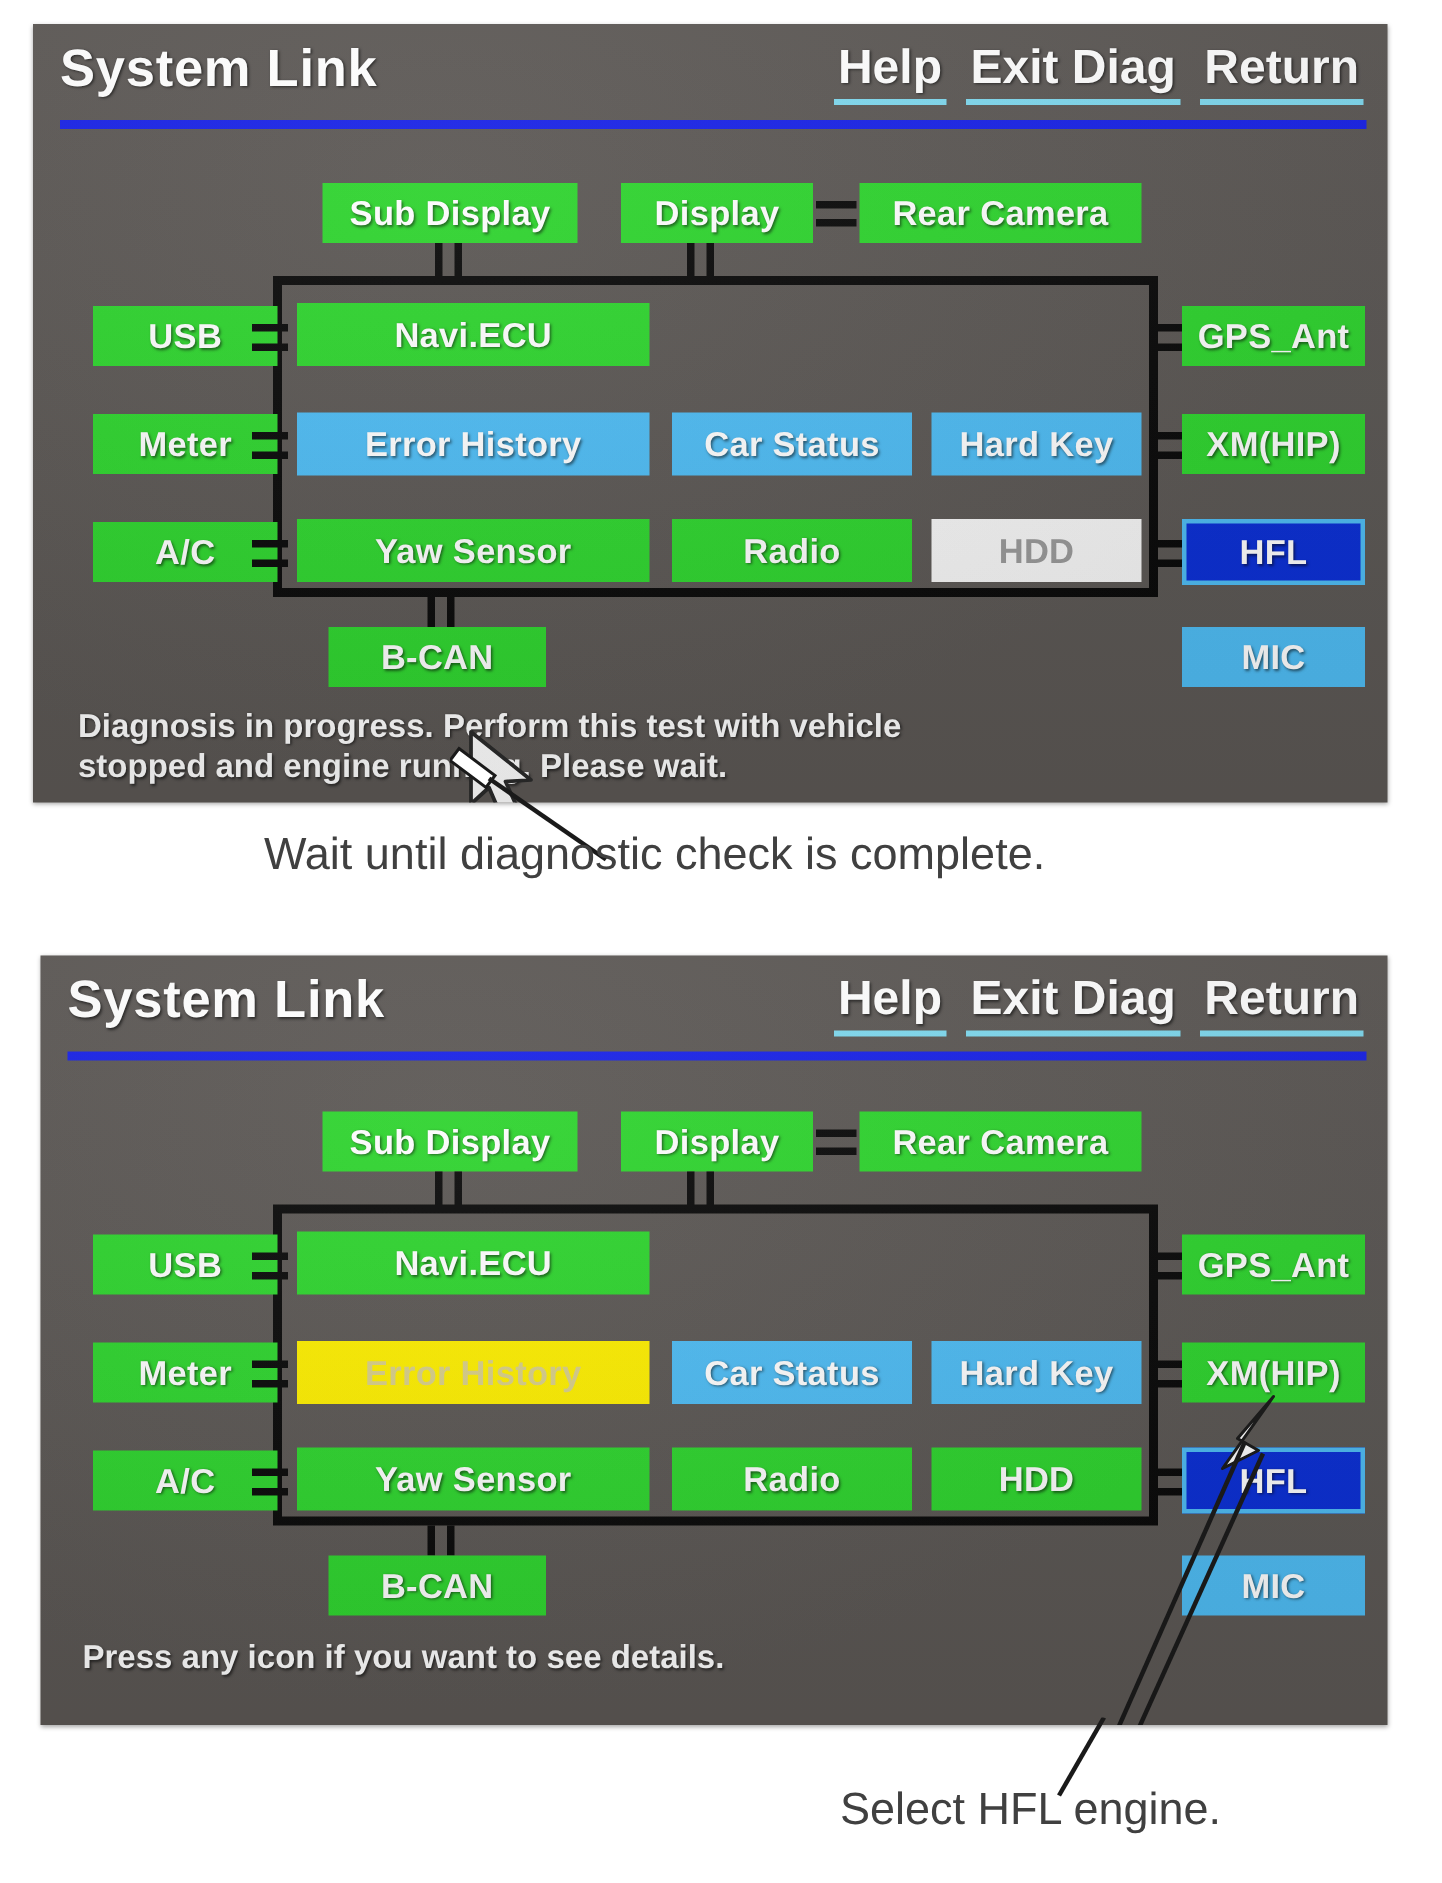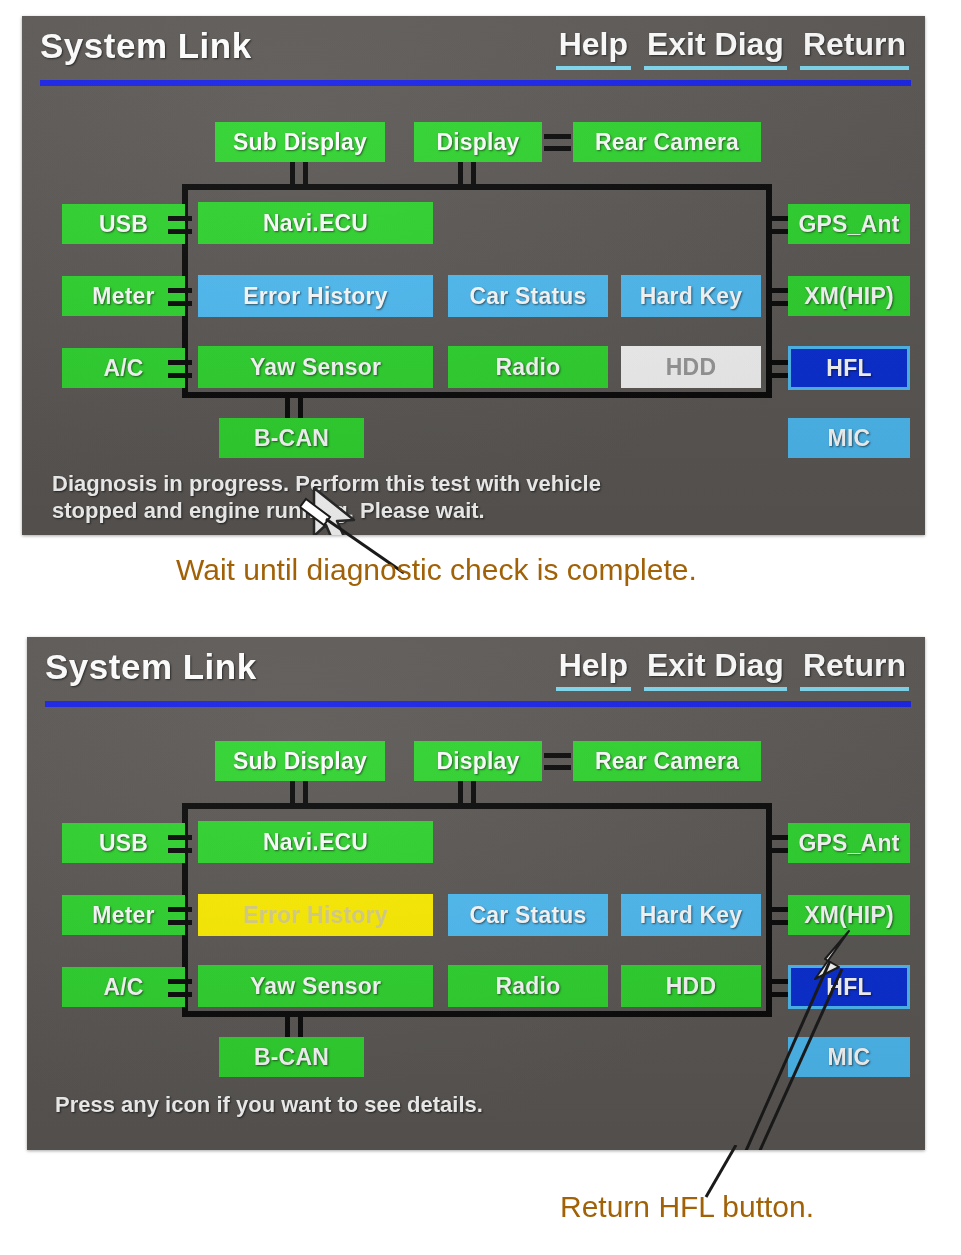--- a/index.html
+++ b/index.html
@@ -118,21 +118,21 @@
   .lnk {
     position: absolute;
     background: #0a0a0a;
   }
   .lnk.h { height: 5px; }
   .lnk.v { width: 5px; }
 
   
   .callout-text {
     position: absolute;
-    color: #a16207;
+    color: #404040;
     font-size: 30px;
     font-family: "Liberation Sans", sans-serif;
     white-space: nowrap;
   }
   .arrow-svg {
     position: absolute;
     pointer-events: none;
   }
 
   
@@ -375,13 +375,13 @@
     <polygon points="132,4 108,32 122,40 98,52" fill="#ffffff" stroke="#1a1a1a" stroke-width="2" stroke-linejoin="round"></polygon>
     <line x1="113" y1="34" x2="28" y2="226" stroke="#1a1a1a" stroke-width="3"></line>
     <line x1="125" y1="42" x2="40" y2="230" stroke="#1a1a1a" stroke-width="3"></line>
   </svg>
 
 </div>
 
 <svg class="arrow-svg" style="left:700px; top:1145px;" width="60" height="60" viewBox="0 0 60 60">
   <line x1="36" y1="0" x2="6" y2="52" stroke="#1a1a1a" stroke-width="3"></line>
 </svg>
-<div class="callout-text" style="left:560px; top:1190px;">Return HFL button.</div>
+<div class="callout-text" style="left:560px; top:1190px;">Select HFL engine.</div>
 
 </body></html>

